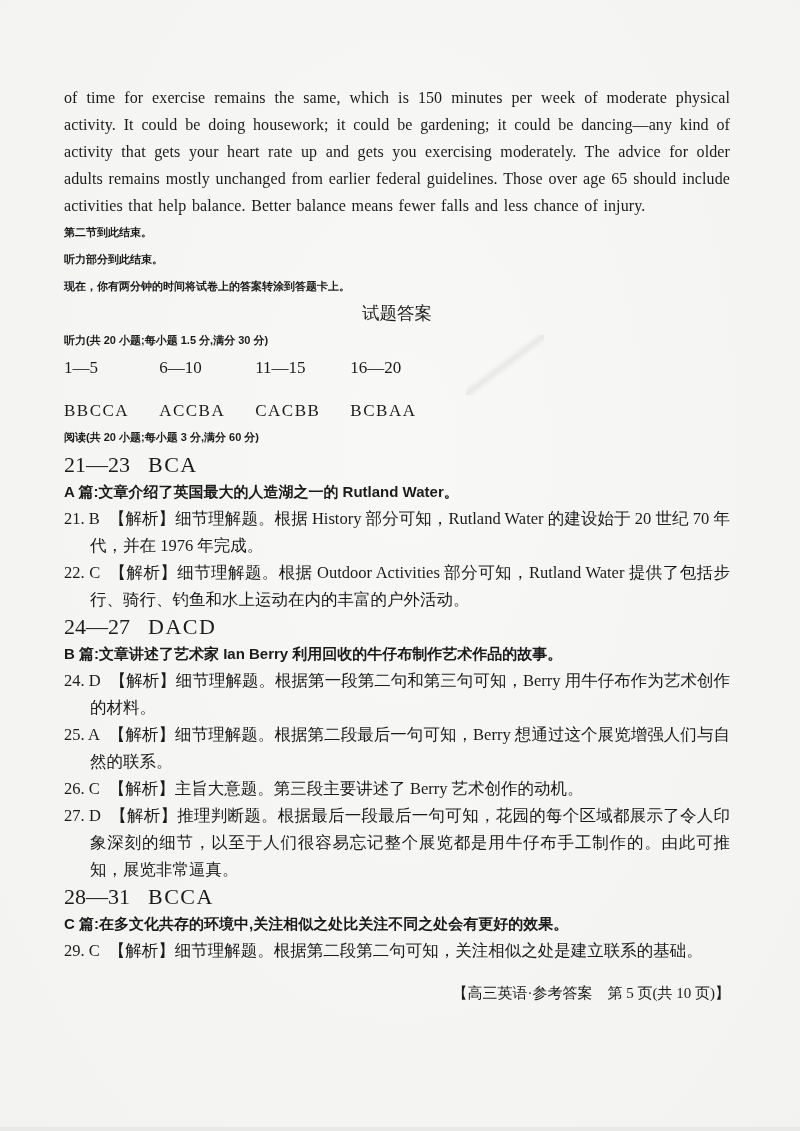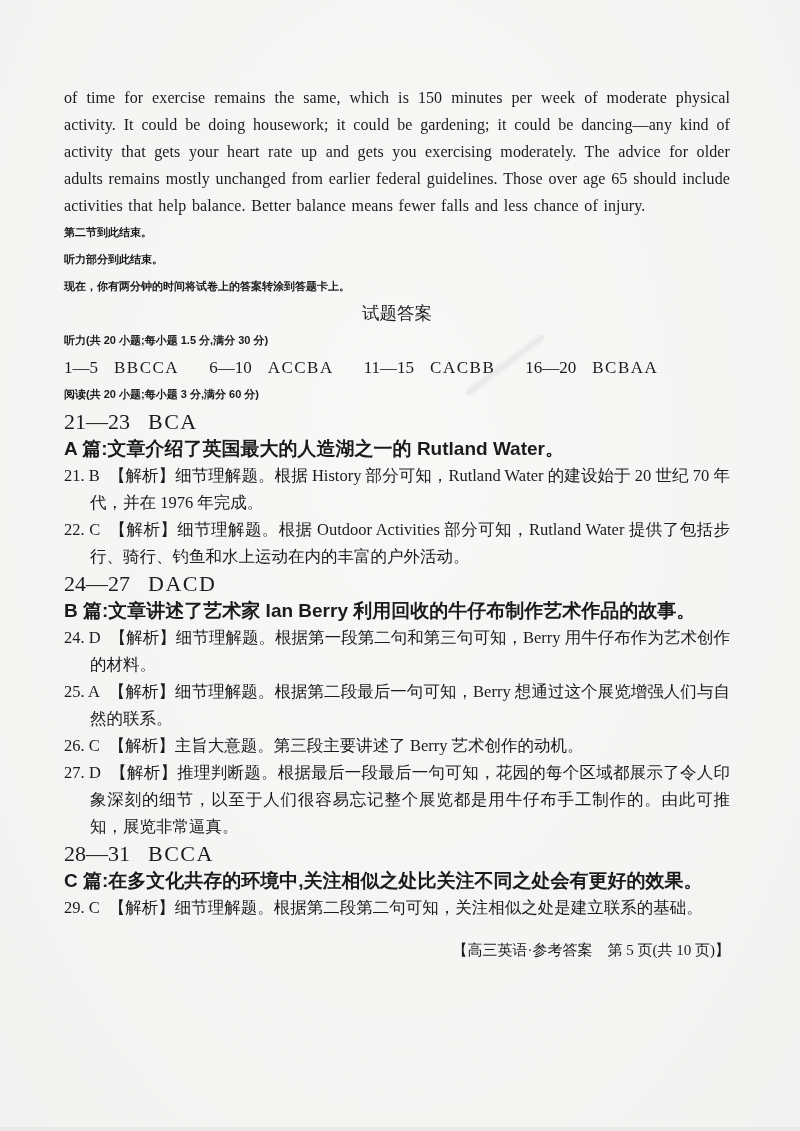--- a/index.html
+++ b/index.html
@@ -50,32 +50,32 @@
     font-size:17.5px;
     line-height:27px;
     text-align:center;
   }
   .answers-row{
     font-size:17px;
     line-height:27px;
     display:flex;
     gap:30px;
   }
-  .answers-row .group{display:inline-flex;gap:16px;}
+  .answers-row .group{display:inline-flex;gap:16px;flex-direction:column;}
   .letters{letter-spacing:1.5px;}
   .ans-line{
     font-size:22px;
     line-height:27px;
     display:flex;
     gap:18px;
   }
   .summary{
     font-family:"Liberation Sans","DejaVu Sans",sans-serif;
     font-weight:700;
-    font-size:19px;
+    font-size:15px;
     line-height:27px;
   }
   .item{
     font-size:16.5px;
     line-height:27px;
     padding-left:26px;
     text-indent:-26px;
     text-align:justify;
   }
   .item .marker{margin-right:9px;}

